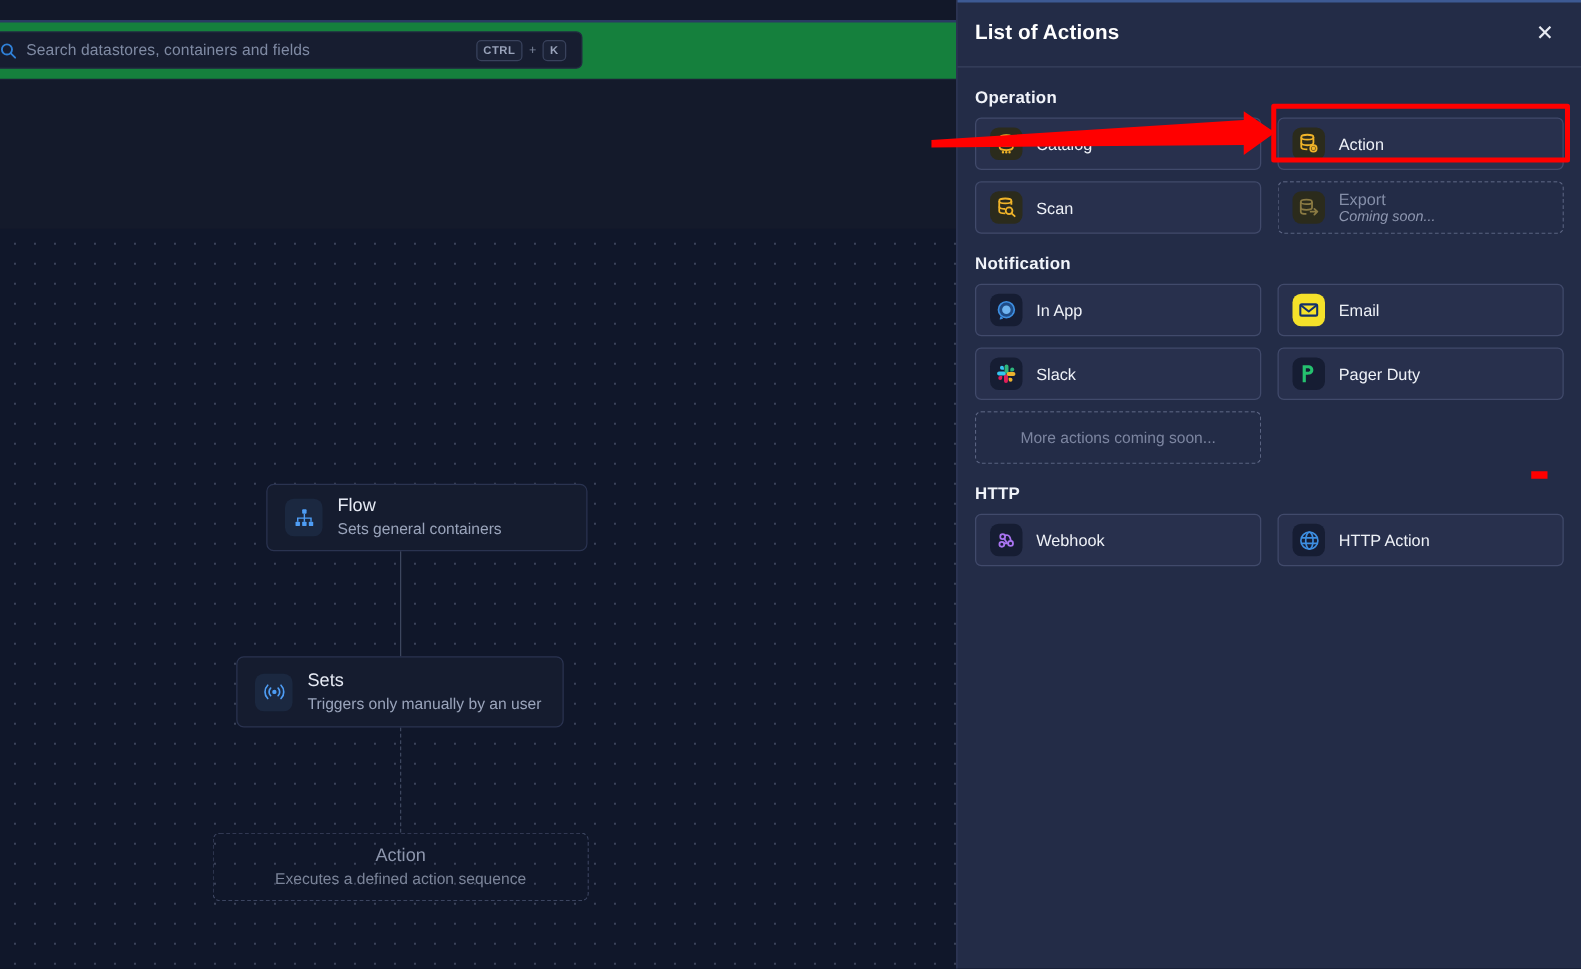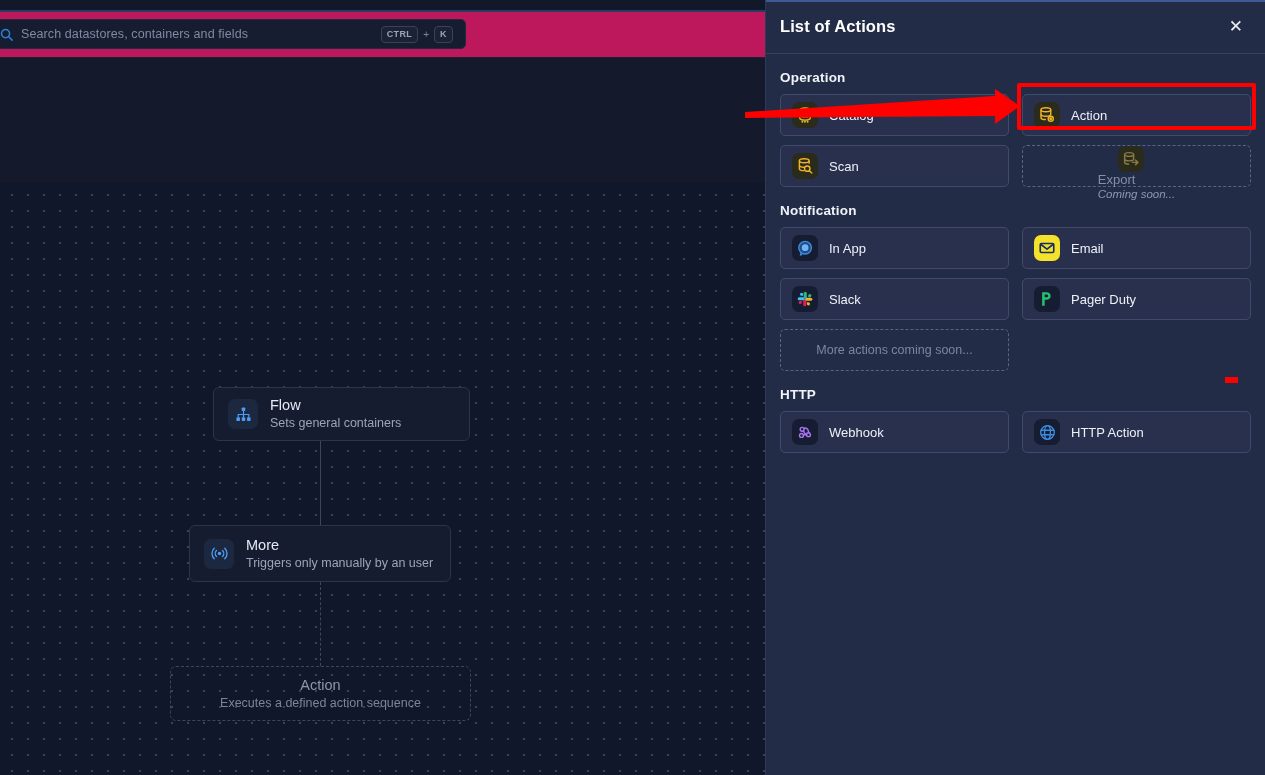--- a/index.html
+++ b/index.html
@@ -12,23 +12,23 @@
   #app { position: relative; width: 1265px; height: 775px; }
 
   
   .canvas-wrap {
     position: absolute; left: 0; top: 0;
     width: 765px; height: 775px;
     background: #121829;
     overflow: hidden;
   }
   .topbar {
-    position: absolute; left: 0; top: 10px;
+    position: absolute; left: 0; top: 16px;
     width: 765px; height: 48px;
-    background: #be185d;
+    background: #15803d;
     border-bottom: 1px solid #1b2236;
   }
   .topbar-accent {
     position: absolute; left:0; top:0; width: 765px; height: 2px;
     background: #2a3b63;
   }
   .searchbar {
     position: absolute; left: -6px; top: 9px;
     width: 472px; height: 30px;
     background: #171d30;
@@ -127,21 +127,21 @@
     height: 42px; border-radius: 5px;
     border: 1px solid #414a6b;
     background: #28304d;
     display: flex; align-items: center; padding: 0 11px;
     cursor: pointer;
   }
   .card.disabled {
     border: 1px dashed #5a melhor; border: 1px dashed #59periodic;
     border: 1px dashed #5a6party; border: 1px dashed #596display;
     border: 1px dashed #5a6381;
-    background: transparent; cursor: default; flex-direction: column;
+    background: transparent; cursor: default;
   }
   .card.empty { justify-content:center; }
   .c-icon {
     width: 26px; height: 26px; border-radius: 7px; flex: 0 0 auto;
     margin-right: 11px; display:flex; align-items:center; justify-content:center;
     overflow:hidden;
   }
   .c-text { display:flex; flex-direction:column; justify-content:center; }
   .c-label { color: #eef1f7; font-size: 13px; line-height: 15px; }
   .c-sub { color: #8e97b0; font-size: 11.5px; line-height: 14px; font-style: italic; }
@@ -197,21 +197,21 @@
 
     <div class="node node-event">
       <div class="node-icon">
         <svg width="19" height="19" viewBox="0 0 24 24" fill="none" stroke="#4e9df5" stroke-width="1.7" stroke-linecap="round">
           <circle cx="12" cy="12" r="2.2" fill="#4e9df5" stroke="none"></circle>
           <path d="M8.2 8.2a5.4 5.4 0 000 7.6M15.8 8.2a5.4 5.4 0 010 7.6"></path>
           <path d="M5.3 5.3a9.5 9.5 0 000 13.4M18.7 5.3a9.5 9.5 0 010 13.4"></path>
         </svg>
       </div>
       <div class="node-text">
-        <div class="node-title">More</div>
+        <div class="node-title">Sets</div>
         <div class="node-sub">Triggers only manually by an user</div>
       </div>
     </div>
 
     <div class="node node-action">
       <div class="node-text" style="align-items:center;">
         <div class="node-title">Action</div>
         <div class="node-sub">Executes a defined action sequence</div>
       </div>
     </div>

